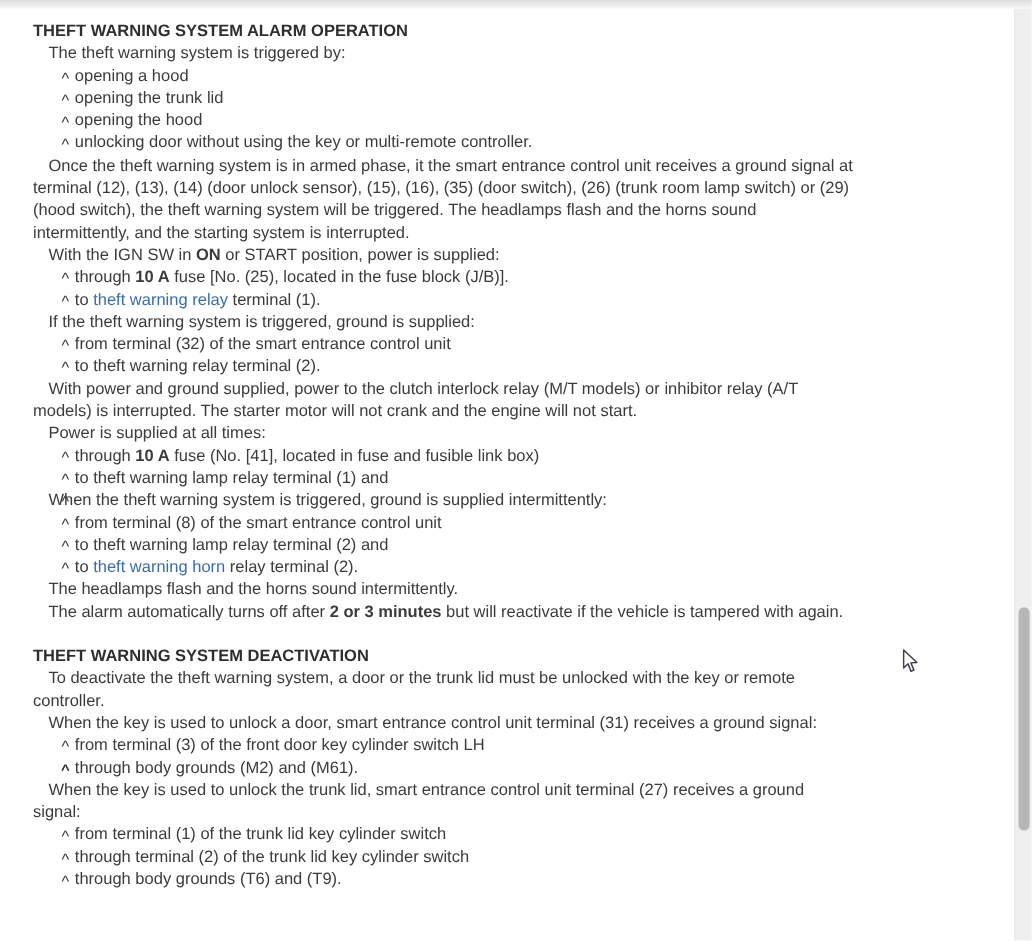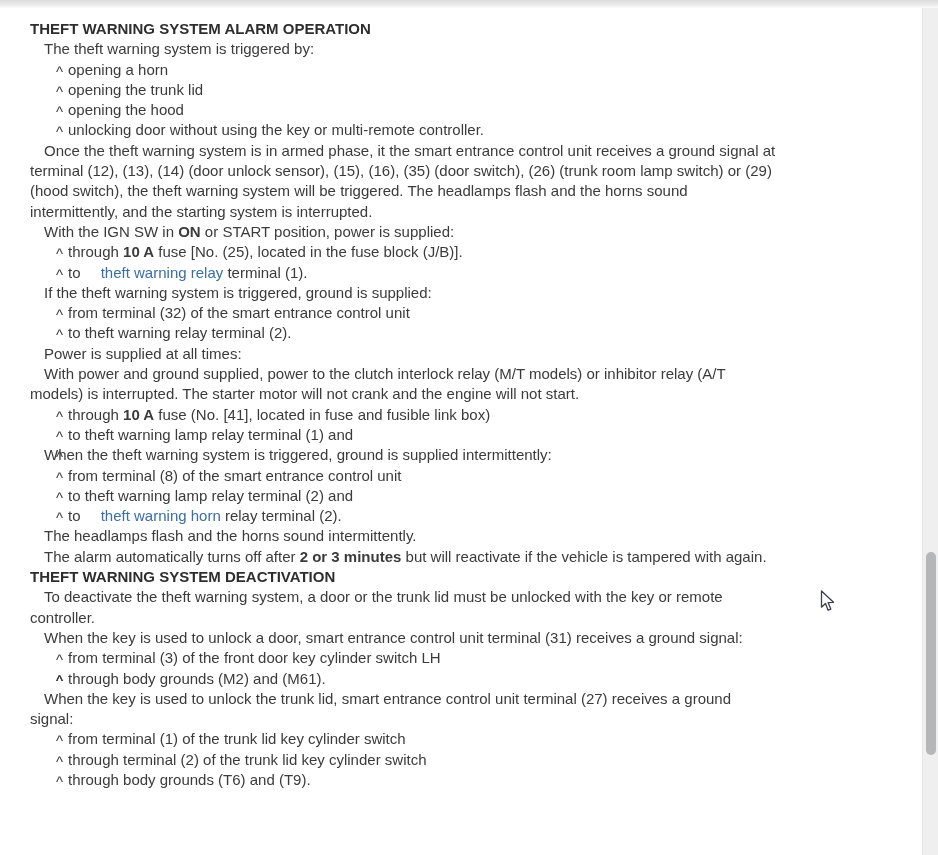--- a/index.html
+++ b/index.html
@@ -21,26 +21,26 @@
     padding: 11px 12px 0 30px;
     color: #3b3b3b;
     font-size: 15px;
     line-height: 20.3px;
   }
   .heading {
     font-size: 15px;
     font-weight: bold;
     color: #2e2e2e;
   }
-  .section + .section { }
+  .section + .section { margin-top: 20px; }
   .para { text-indent: 14px; }
   .bullet { position: relative; padding-left: 38px; }
   .bullet .marker { position: absolute; left: 26px; top: 2px; }
   strong { font-weight: bold; }
-  a.link { color: #3b6ea5; text-decoration: none; cursor: pointer; margin-left: 16px; }
+  a.link { color: #3b6ea5; text-decoration: none; cursor: pointer; }
   .scrollbar-track {
     position: absolute; right: 0; top: 8px;
     width: 16px; height: 847px;
     background: #efefef;
     border-left: 1px solid #e6e6e6;
   }
   .scrollbar-thumb {
     position: absolute; left: 3px; top: 544px;
     width: 10px; height: 203px;
     background: #b4b6b7;
@@ -54,33 +54,33 @@
 </style>
 </head>
 <body>
 
 <div class="topbar"></div>
 
 <main class="content">
     <section class="section">
       <h2 class="heading">THEFT WARNING SYSTEM ALARM OPERATION</h2>
       <p class="para"><span>The theft warning system is triggered by:</span></p>
-      <div class="bullet"><span class="marker">^</span><span><span>opening a horn</span></span></div>
+      <div class="bullet"><span class="marker">^</span><span><span>opening a hood</span></span></div>
       <div class="bullet"><span class="marker">^</span><span><span>opening the trunk lid</span></span></div>
       <div class="bullet"><span class="marker">^</span><span><span>opening the hood</span></span></div>
       <div class="bullet"><span class="marker">^</span><span><span>unlocking door without using the key or multi-remote controller.</span></span></div>
       <p class="para"><span>Once the theft warning system is in armed phase, it the smart entrance control unit receives a ground signal at terminal (12), (13), (14) (door unlock sensor), (15), (16), (35) (door switch), (26) (trunk room lamp switch) or (29) (hood switch), the theft warning system will be triggered. The headlamps flash and the horns sound intermittently, and the starting system is interrupted.</span></p>
       <p class="para"><span>With the IGN SW in </span><strong>ON</strong><span> or START position, power is supplied:</span></p>
       <div class="bullet"><span class="marker">^</span><span><span>through </span><strong>10 A</strong><span> fuse [No. (25), located in the fuse block (J/B)].</span></span></div>
       <div class="bullet"><span class="marker">^</span><span><span>to </span><a class="link" href="#">theft warning relay</a><span> terminal (1).</span></span></div>
       <p class="para"><span>If the theft warning system is triggered, ground is supplied:</span></p>
       <div class="bullet"><span class="marker">^</span><span><span>from terminal (32) of the smart entrance control unit</span></span></div>
       <div class="bullet"><span class="marker">^</span><span><span>to theft warning relay terminal (2).</span></span></div>
+      <p class="para"><span>With power and ground supplied, power to the clutch interlock relay (M/T models) or inhibitor relay (A/T models) is interrupted. The starter motor will not crank and the engine will not start.</span></p>
       <p class="para"><span>Power is supplied at all times:</span></p>
-      <p class="para"><span>With power and ground supplied, power to the clutch interlock relay (M/T models) or inhibitor relay (A/T models) is interrupted. The starter motor will not crank and the engine will not start.</span></p>
       <div class="bullet"><span class="marker">^</span><span><span>through </span><strong>10 A</strong><span> fuse (No. [41], located in fuse and fusible link box)</span></span></div>
       <div class="bullet"><span class="marker">^</span><span><span>to theft warning lamp relay terminal (1) and</span></span></div>
       <div class="bullet"><span class="marker">^</span></div>
       <p class="para"><span>When the theft warning system is triggered, ground is supplied intermittently:</span></p>
       <div class="bullet"><span class="marker">^</span><span><span>from terminal (8) of the smart entrance control unit</span></span></div>
       <div class="bullet"><span class="marker">^</span><span><span>to theft warning lamp relay terminal (2) and</span></span></div>
       <div class="bullet"><span class="marker">^</span><span><span>to </span><a class="link" href="#">theft warning horn</a><span> relay terminal (2).</span></span></div>
       <p class="para"><span>The headlamps flash and the horns sound intermittently.</span></p>
       <p class="para"><span>The alarm automatically turns off after </span><strong>2 or 3 minutes</strong><span> but will reactivate if the vehicle is tampered with again.</span></p>
     </section>

